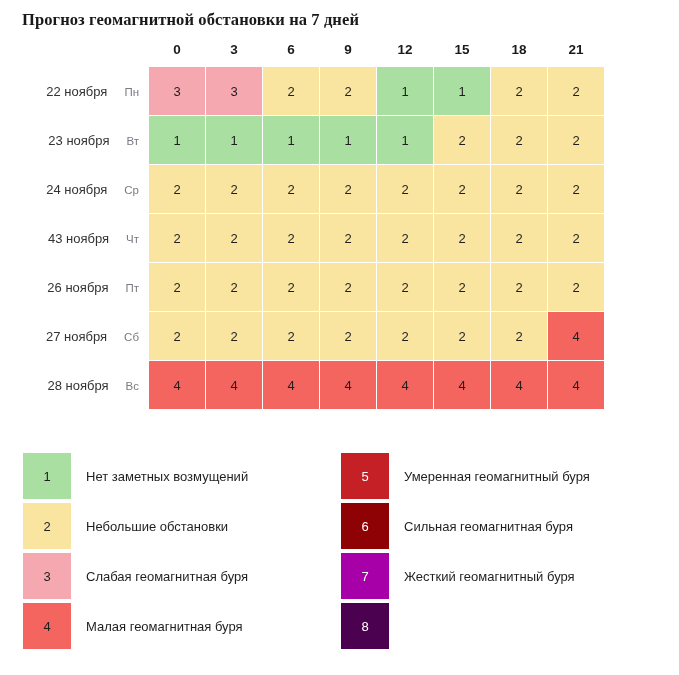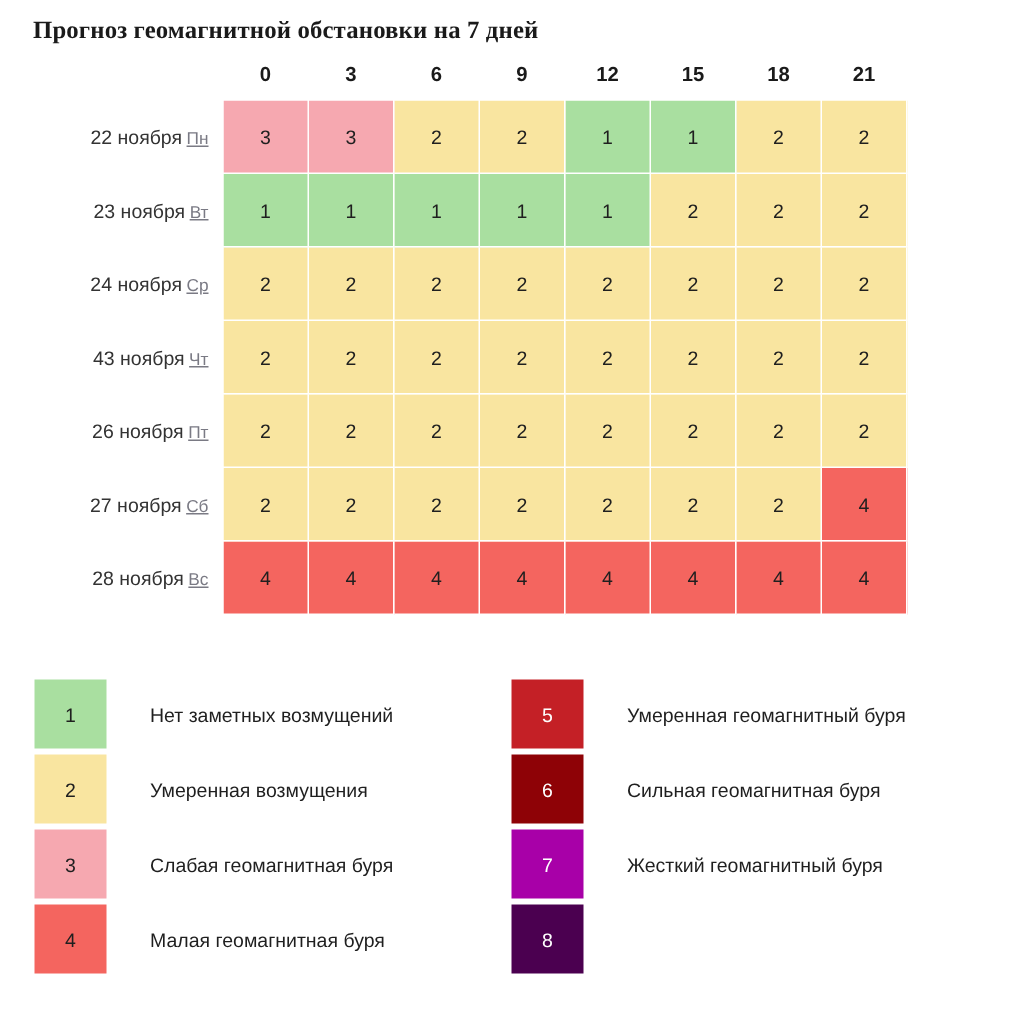--- a/index.html
+++ b/index.html
@@ -53,22 +53,21 @@
     height: 47px;
     text-align: right;
     padding-right: 9px;
     font-size: 13px;
     color: #333333;
     white-space: nowrap;
   }
   td.daylabel .dow {
     font-size: 11.5px;
     color: #7a7a84;
-    margin-left: 3px;
-    text-decoration: underline;
+    margin-left: 17px;
   }
   td.cell {
     width: 57px;
     height: 47px;
     text-align: center;
     vertical-align: middle;
     font-size: 13px;
     color: #1f1f1f;
     border: 1px solid #ffffff;
     box-sizing: border-box;
@@ -93,21 +92,21 @@
     width: 50px;
     height: 48px;
     display: flex;
     align-items: center;
     justify-content: center;
     font-size: 13px;
     box-sizing: border-box;
     border: 1px solid #ffffff;
   }
   .legend-text {
-    margin-left: 28px;
+    margin-left: 14px;
     font-size: 13px;
     color: #1f1f1f;
     text-align: right;
   }
 </style>
 </head>
 <body>
 
 <div class="title">Прогноз геомагнитной обстановки на 7 дней</div>
 
@@ -209,21 +208,21 @@
 </div>
 
 <div class="legend">
   <div class="legend-col">
       <div class="legend-row">
         <div class="swatch" style="background: rgb(169, 223, 160); color: rgb(31, 31, 31);">1</div>
         <div class="legend-text">Нет заметных возмущений</div>
       </div>
       <div class="legend-row">
         <div class="swatch" style="background: rgb(249, 229, 160); color: rgb(31, 31, 31);">2</div>
-        <div class="legend-text">Умеренная возмущения</div>
+        <div class="legend-text">Небольшие обстановки</div>
       </div>
       <div class="legend-row">
         <div class="swatch" style="background: rgb(246, 168, 176); color: rgb(31, 31, 31);">3</div>
         <div class="legend-text">Слабая геомагнитная буря</div>
       </div>
       <div class="legend-row">
         <div class="swatch" style="background: rgb(244, 101, 95); color: rgb(31, 31, 31);">4</div>
         <div class="legend-text">Малая геомагнитная буря</div>
       </div>
     </div>

